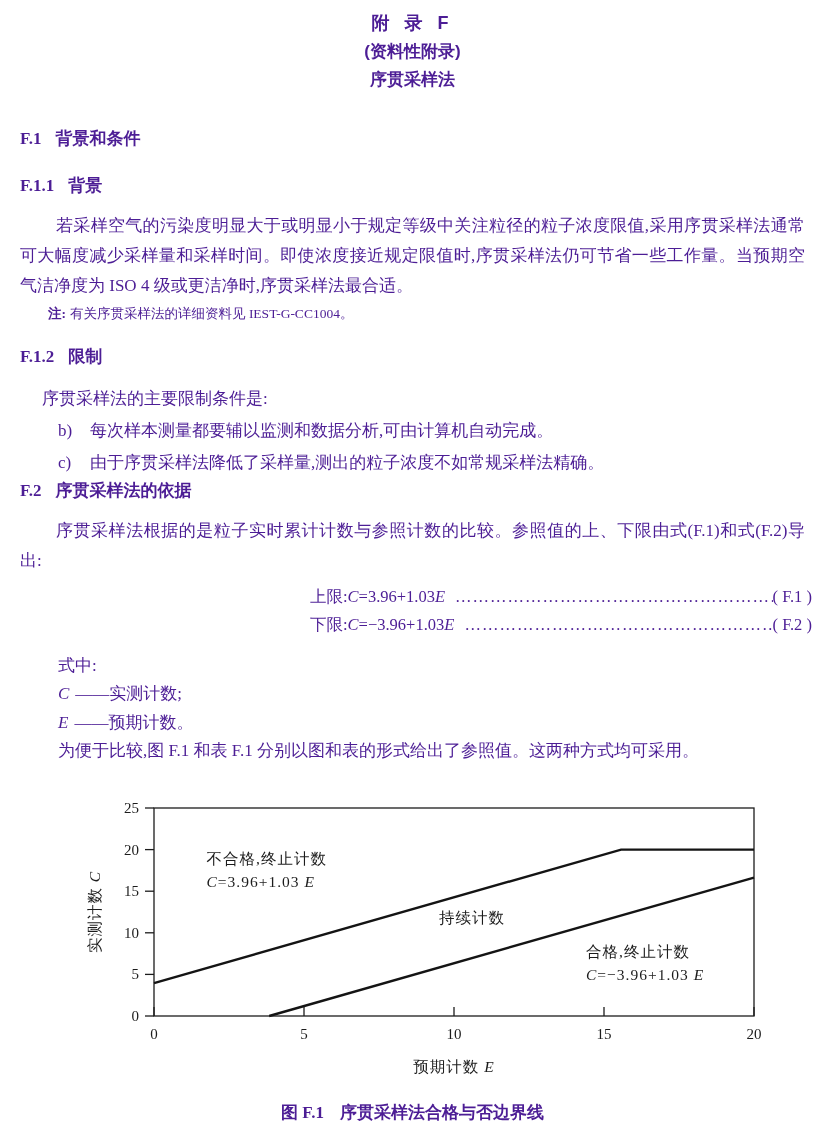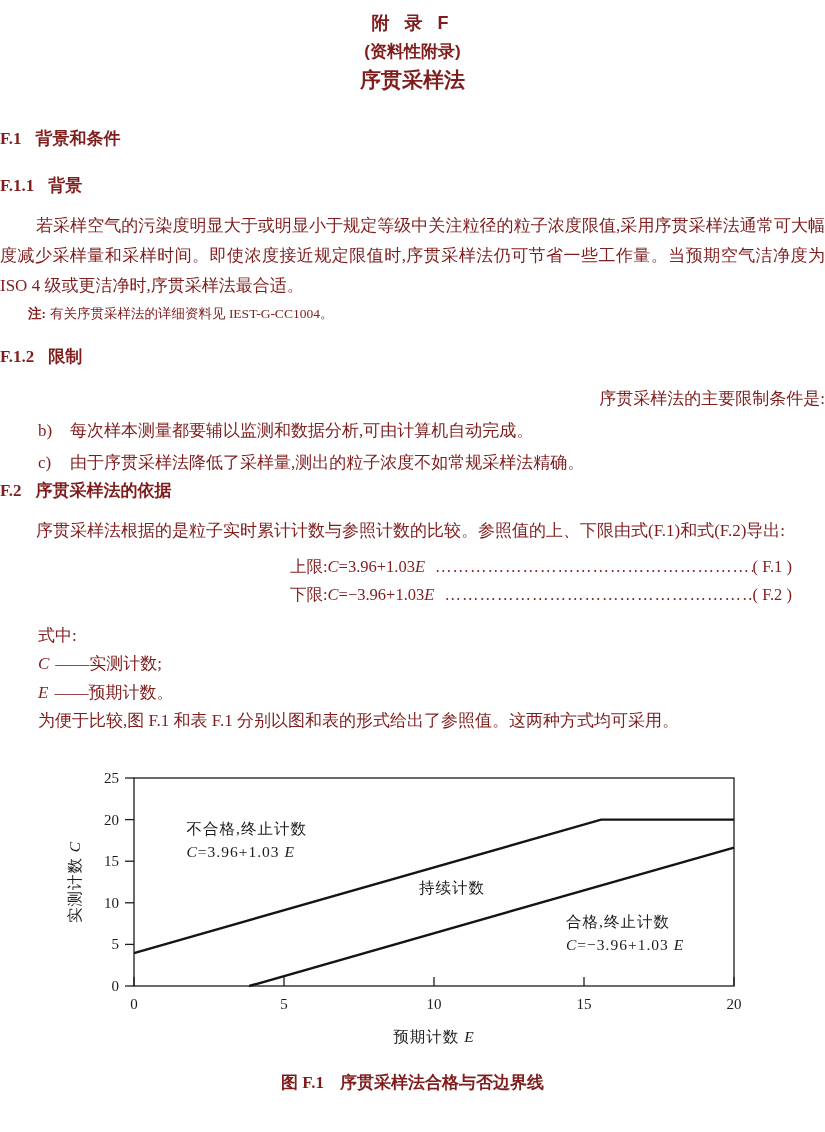--- a/index.html
+++ b/index.html
@@ -1,40 +1,40 @@
 <!DOCTYPE html>
 <html><head>
 <meta charset="utf-8">
 <style>
   html,body{margin:0;padding:0;background:#ffffff;}
   .page{
     position:relative;
     width:825px;height:1132px;
     box-sizing:border-box;
-    padding:6px 0;
+    padding:6px 20px;
     background:#ffffff;
-    color:#7f1d1d;
+    color:#4c1d95;
     font-family:"Liberation Serif","DejaVu Serif",serif;
     font-size:17px;
     overflow:hidden;
   }
   .title-block{text-align:center;font-family:"Liberation Sans","DejaVu Sans",sans-serif;font-weight:bold;padding-top:2px;}
   .title-line1{font-size:18px;line-height:30px;letter-spacing:5px;}
   .title-line2{font-size:17px;line-height:28px;}
-  .title-line3{font-size:21px;line-height:28px;}
+  .title-line3{font-size:17px;line-height:28px;}
   .heading{font-family:"Liberation Sans","DejaVu Sans",sans-serif;font-weight:bold;font-size:17px;line-height:25px;}
   .h-f1{margin-top:32px;}
   .h-f11{margin-top:22px;}
   .h-f12{margin-top:18px;}
   .h-f2{}
   .heading .h-num{margin-right:14px;font-family:"Liberation Serif","DejaVu Serif",serif;}
   .para{margin-top:13px;line-height:30px;text-align:justify;text-indent:36px;}
   .note{margin-top:1px;font-size:13.5px;line-height:24px;margin-left:28px;}
   .note-label{font-weight:bold;margin-right:4px;}
-  .intro-line{margin-top:15px;line-height:30px;margin-left:22px;text-align:right;}
+  .intro-line{margin-top:15px;line-height:30px;margin-left:22px;}
   .list{margin-top:1px;}
   .list-item{line-height:31.5px;margin-left:38px;}
   .li-marker{display:inline-block;width:32px;}
   .formula-block{margin-top:7px;}
   .formula-row{display:flex;align-items:flex-start;margin-left:290px;width:502px;line-height:27.5px;font-size:16.5px;}
   .f-var{font-style:italic;}
   .f-dots{flex:1;overflow:hidden;white-space:nowrap;margin-left:10px;letter-spacing:1px;}
   .f-ref{white-space:nowrap;}
   .where-block{margin-top:14px;}
   .where-line{line-height:28.4px;margin-left:38px;}

